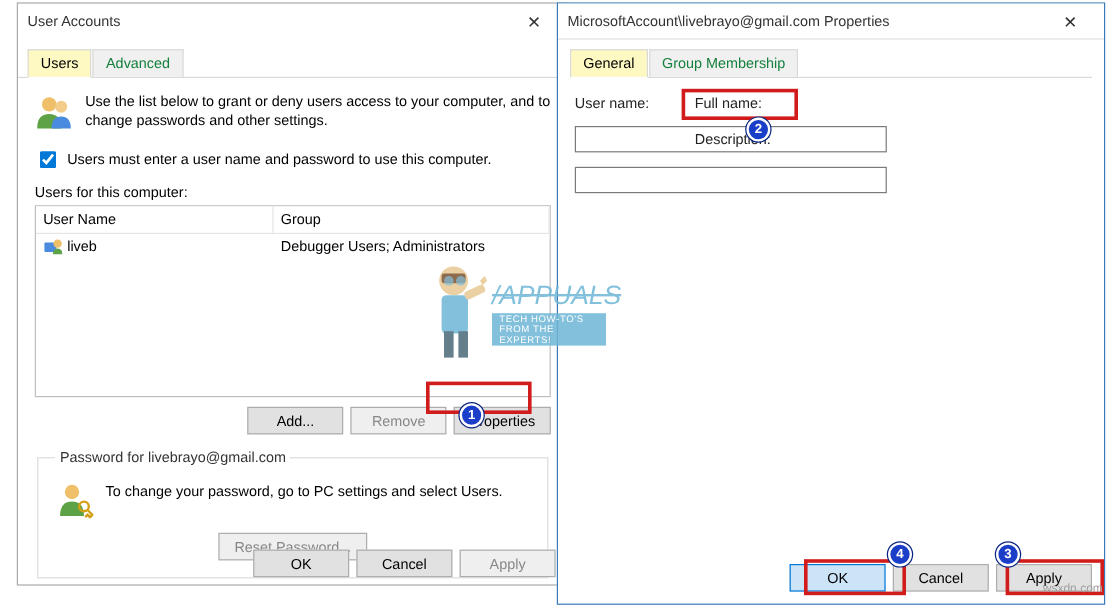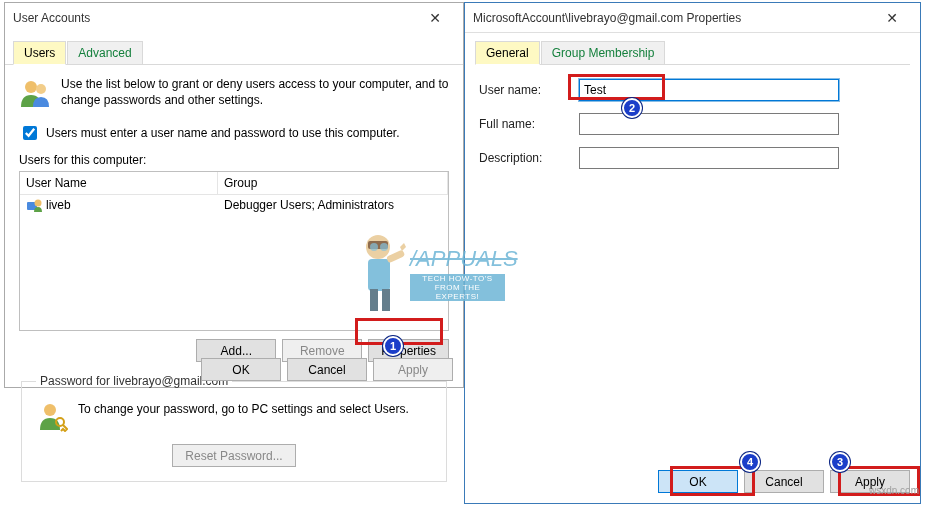--- a/index.html
+++ b/index.html
@@ -1,19 +1,19 @@
 <!DOCTYPE html>
 <html><head>
   <meta charset="utf-8">
   <style>
     * { box-sizing: border-box; font-family: "Segoe UI", Tahoma, sans-serif; font-size: 12px; }
     body { margin: 0; background: #fff; width: 925px; height: 506px; position: relative; overflow: hidden; }
     
     .window { position: absolute; background: #fff; border: 1px solid #aaa; }
-    .window.left { left: 4px; top: 2px; width: 460px; height: 386px; }
+    .window.left { left: 14px; top: 2px; width: 460px; height: 486px; }
     .window.right { left: 464px; top: 2px; width: 457px; height: 502px; border: 1px solid #3a7ab8; }
     
     .titlebar { height: 30px; display: flex; align-items: center; padding: 0 8px; }
     .titlebar.right { background: #fff; border-bottom: 1px solid #dfdfdf; }
     .title-text { flex: 1; color: #333; }
     .close-btn { width: 40px; height: 26px; display: flex; align-items: center; justify-content: center; cursor: pointer; font-size: 14px; color: #333; }
     
     .tabs-row { display: flex; padding: 4px 8px 0 8px; position: relative; border-bottom: 1px solid #d9d9d9; }
     .window.left .tabs-row { padding: 8px 8px 0 8px; }
     .tab { padding: 4px 10px; border: 1px solid #d9d9d9; border-bottom: none; background: #fff; margin-right: 1px; cursor: pointer; position: relative; }
@@ -65,21 +65,21 @@
     .marker1 { left: 383px; top: 336px; }
     .marker2 { left: 622px; top: 98px; }
     .marker3 { left: 830px; top: 452px; }
     .marker4 { left: 740px; top: 452px; }
     
     .username-highlight { position: absolute; left: 568px; top: 74px; width: 97px; height: 26px; border: 3px solid #d21c1c; z-index:40; pointer-events:none; }
     .props-highlight { position:absolute; left:355px; top:318px; width:88px; height:27px; border:3px solid #d21c1c; z-index:40; pointer-events:none;}
     .ok-highlight { position:absolute; left:670px; top:466px; width:85px; height:30px; border:3px solid #d21c1c; z-index:40; pointer-events:none;}
     .apply-highlight { position:absolute; left:838px; top:466px; width:82px; height:30px; border:3px solid #d21c1c; z-index:40; pointer-events:none;}
 
-    .watermark { position:absolute; left:340px; top:226px; width:230px; height:95px; opacity:0.85; z-index:30; pointer-events:none; display:flex; align-items:center;text-align:center;}
+    .watermark { position:absolute; left:340px; top:213px; width:230px; height:95px; opacity:0.85; z-index:30; pointer-events:none; display:flex; align-items:center;}
     .watermark .logo-text { color:#6eb6d6; font-size:22px; font-weight:300; font-style:italic; text-decoration:line-through; text-decoration-color:#6eb6d6; }
     .watermark .tagline { background:#6eb6d6; color:#fff; font-size:8px; padding:0 6px; width:95px; margin-top:2px; text-transform:uppercase; letter-spacing:0.5px;}
     .mascot { width:70px; height:90px; }
     
     .ok-btn-styled { border:1px solid #0078d7; background:#cce4f7; }
     
     .footer-watermark { position:absolute; right:6px; bottom:10px; font-size:10px; color:#9f9f9f; z-index: 60;}
 
     .right-tabs-container { padding: 8px 10px 0 10px;}
     .right-tabs { display:flex; border-bottom: 1px solid #d9d9d9;}
@@ -168,21 +168,20 @@
     <div class="close-btn">✕</div>
   </div>
   <div class="right-tabs-container">
     <div class="right-tabs">
       <div class="tab active">General</div>
       <div class="tab inactive">Group Membership</div>
     </div>
   </div>
   <div class="form-grid">
     <label>User name:</label>
-    <input class="text-input focused" value="Test" style="">
     <label>Full name:</label>
     <input class="text-input" value="" style="">
     <label>Description:</label>
     <input class="text-input" value="" style="">
   </div>
   <div class="bottom-btns">
     <div class="btn ok-btn-styled">OK</div>
     <div class="btn">Cancel</div>
     <div class="btn">Apply</div>
   </div>

